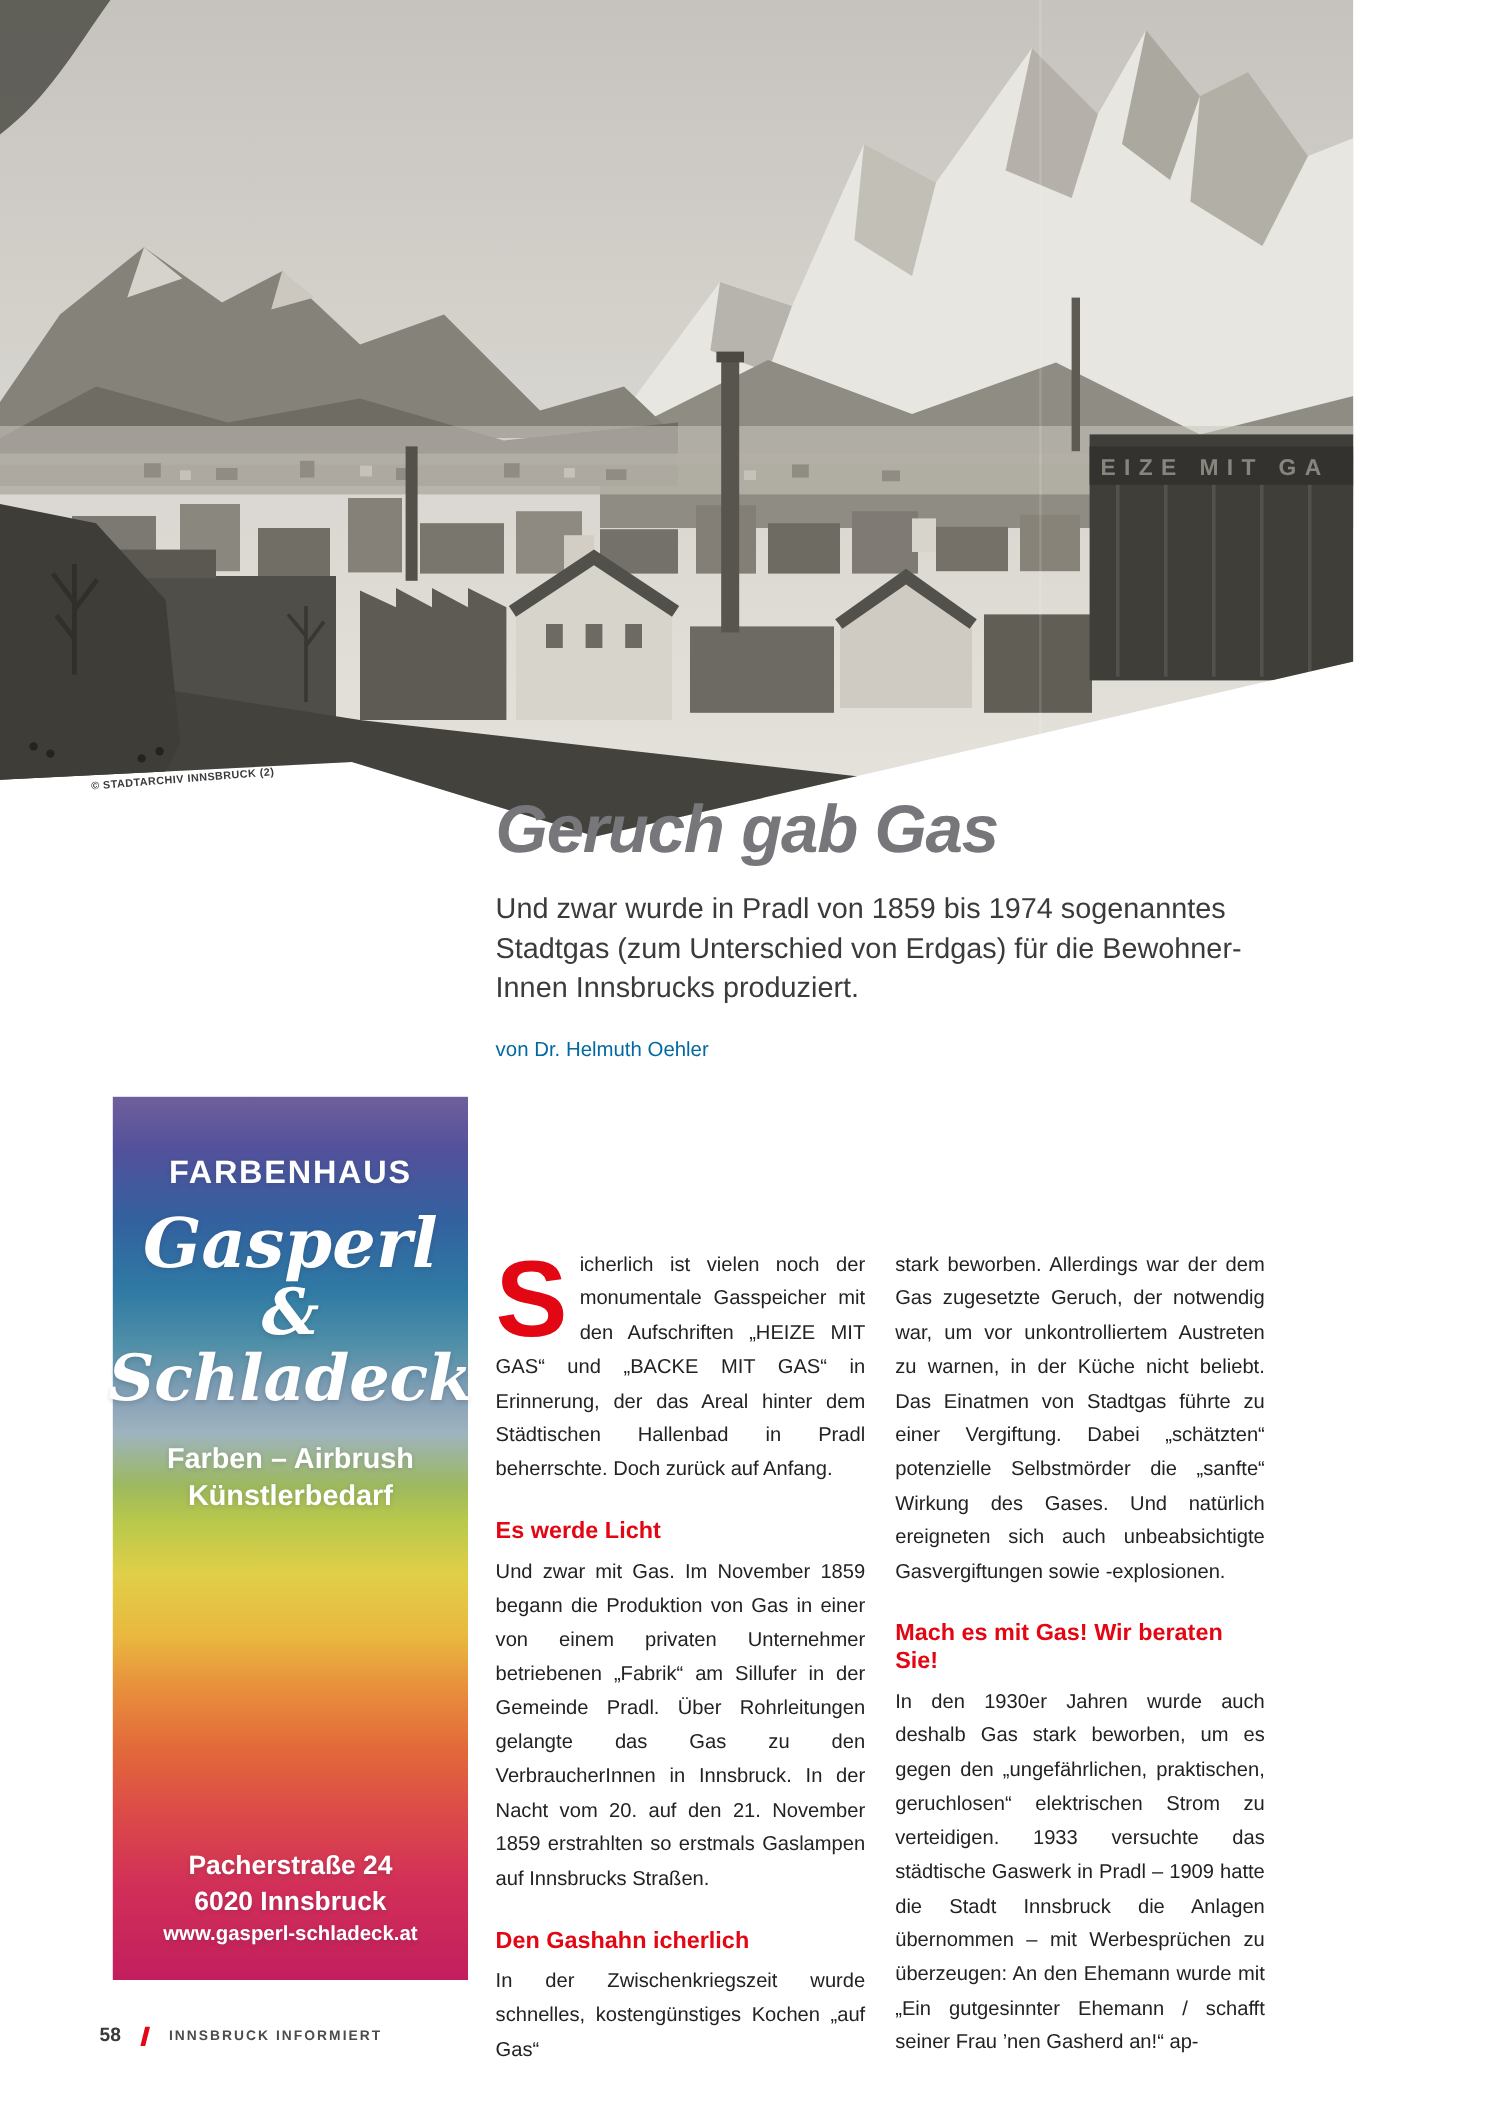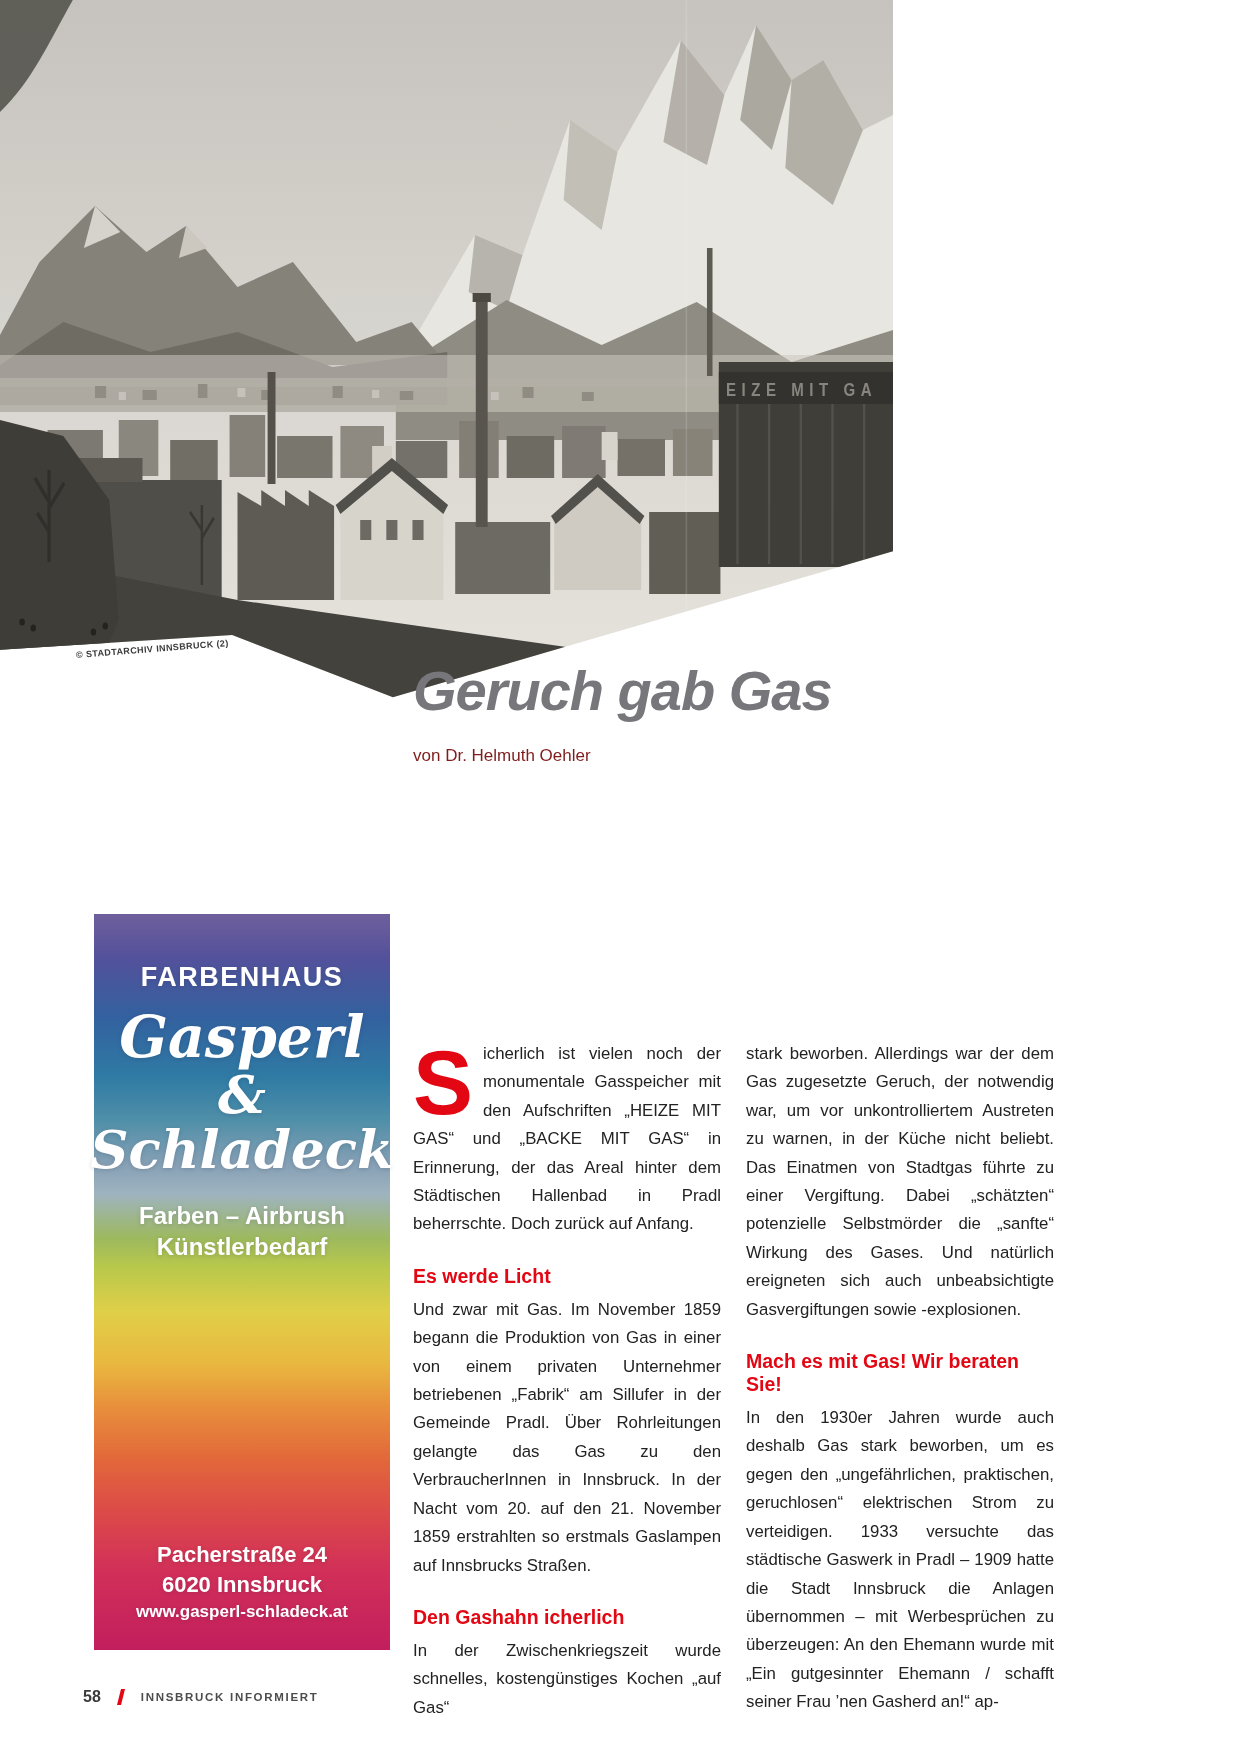--- a/index.html
+++ b/index.html
@@ -1,35 +1,35 @@
 <!DOCTYPE html>
 <html><head>
 <meta charset="utf-8">
 <style>
   * { margin:0; padding:0; box-sizing:border-box; }
   html,body { width:1240px; height:1754px; background:#ffffff;
     font-family:"Liberation Sans", sans-serif; }
   .page { position:relative; width:1240px; height:1754px; overflow:hidden; background:#fff; }
 
   
-  .photo { position:absolute; left:0; top:0; width:893px; height:730px;
+  .photo { position:absolute; left:0; top:0; width:1128px; height:730px;
     clip-path: polygon(0 0, 100% 0, 100% 75.5%, 44% 95.5%, 26% 87%, 0 89%); }
   .photo svg { display:block; width:100%; height:100%; }
 
   .credit { position:absolute; left:76px; top:650px; transform:rotate(-4.5deg);
     transform-origin:left center; font-size:9px; font-weight:bold; color:#3a3a3a;
     letter-spacing:.4px; white-space:nowrap; }
 
   
   .article-header { position:absolute; left:413px; top:662px; width:660px; }
   .title { font-size:56px; font-weight:bold; font-style:italic; color:#76767b;
     letter-spacing:-1px; line-height:1.05; }
   .intro { margin-top:20px; font-size:24px; color:#3b3b3d; line-height:33px;
     white-space:pre-line; }
-  .byline { margin-top:25px; font-size:17px; color:#7f1d1d; }
+  .byline { margin-top:25px; font-size:17px; color:#0369a1; }
 
   
   .columns { position:absolute; left:413px; top:1040px; width:641px;
     display:flex; gap:25px; }
   .col { width:308px; }
   .body-p { font-size:16.8px; line-height:28.4px; color:#222; text-align:justify; }
   .subhead { margin:26px 0 8px 0; font-size:19.5px; font-weight:bold; color:#e30613; }
   .dropcap { float:left; font-size:90px; line-height:70px; font-weight:bold;
     color:#e30613; margin:8px 10px 2px 0; }
 
@@ -177,20 +177,23 @@
         <rect x="866" y="0" width="2" height="730" fill="#ffffff" opacity=".15"></rect>
         <rect width="1128" height="730" fill="#9b8a6d" opacity=".05"></rect>
       </g>
     </svg>
   </div>
 
   <div class="credit">© STADTARCHIV INNSBRUCK (2)</div>
 
   <div class="article-header">
     <h1 class="title">Geruch gab Gas</h1>
+    <p class="intro">Und zwar wurde in Pradl von 1859 bis 1974 sogenanntes
+Stadtgas (zum Unterschied von Erdgas) für die Bewohner-
+Innen Innsbrucks produziert.</p>
     <p class="byline">von Dr. Helmuth Oehler</p>
   </div>
 
   <div class="ad">
     <div class="ad-brand">FARBENHAUS</div>
     <div class="ad-script ad-name1">Gasperl</div>
     <div class="ad-script ad-name2">&amp; Schladeck</div>
     <div class="ad-services">
       <div>Farben – Airbrush</div>
       <div>Künstlerbedarf</div>

